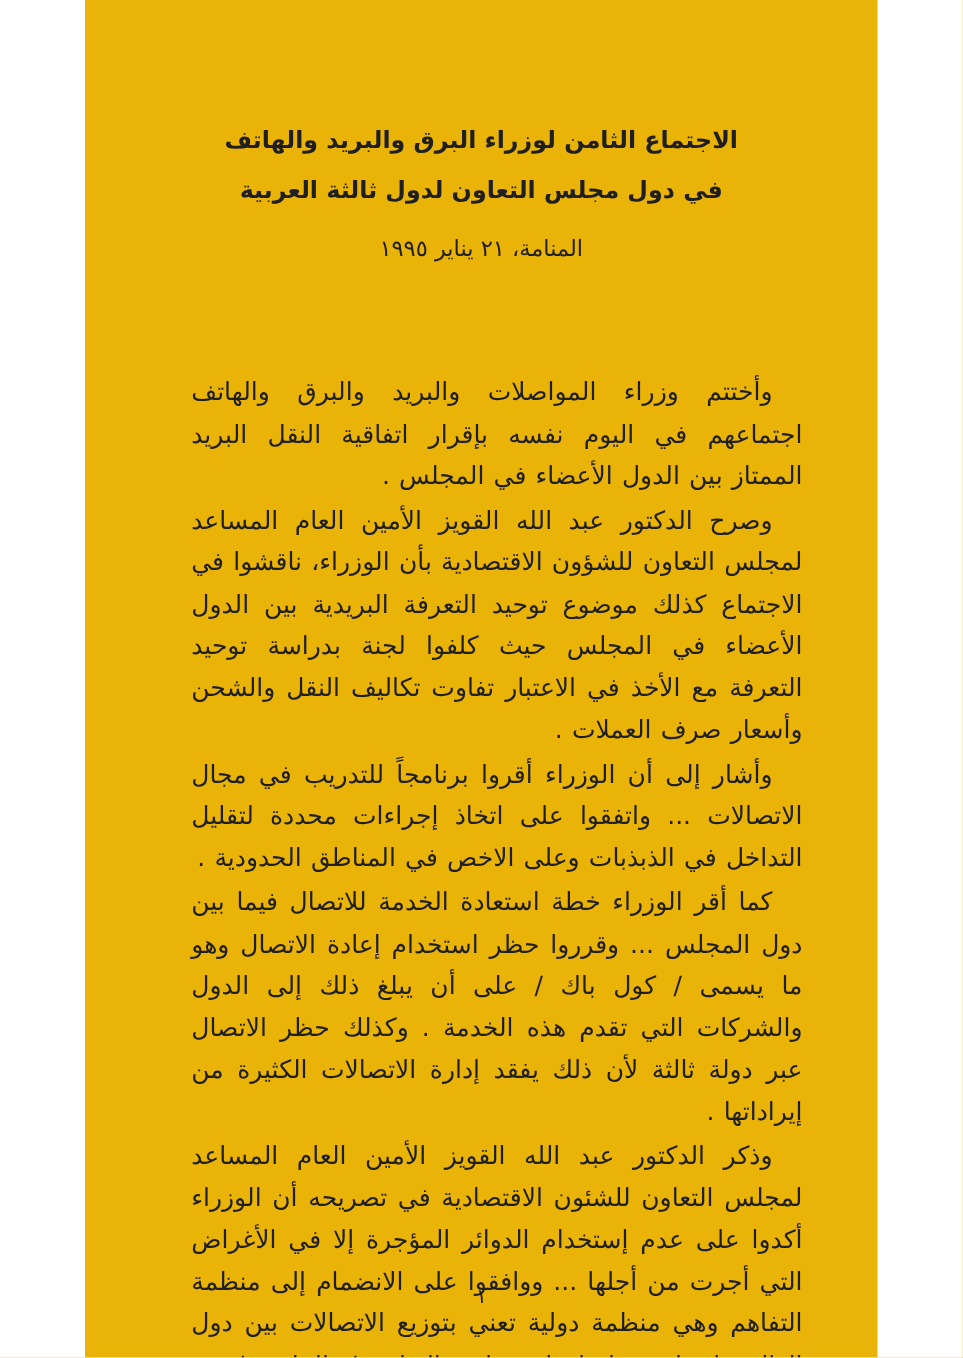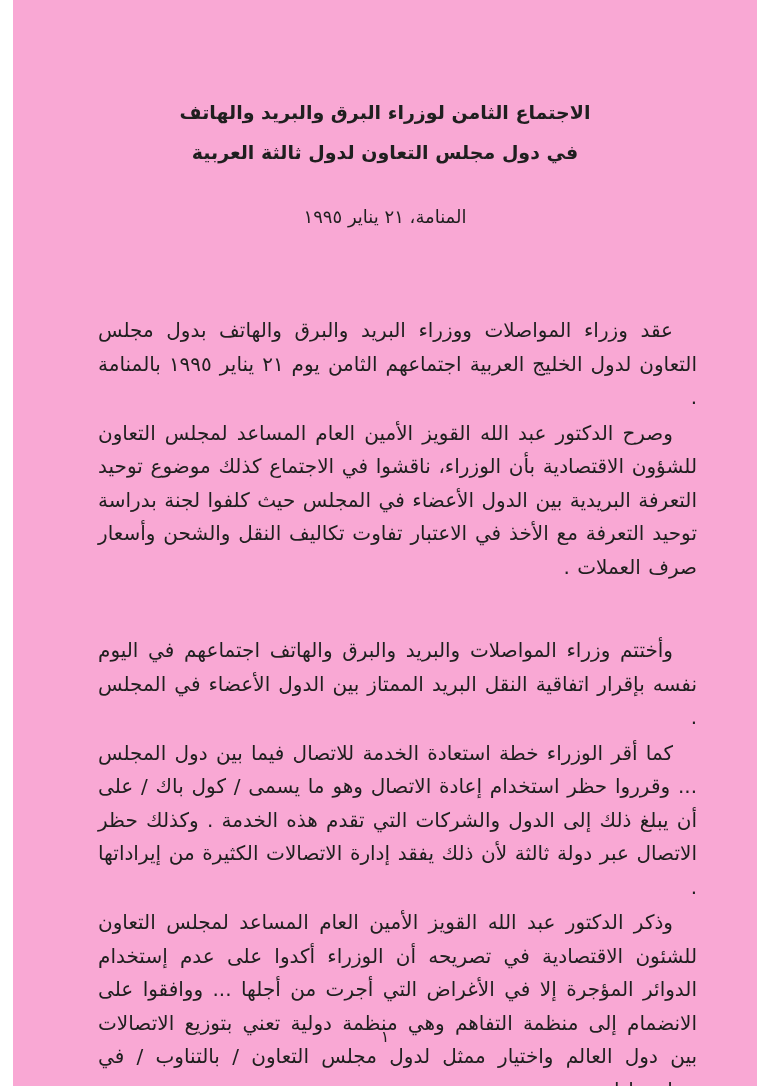--- a/index.html
+++ b/index.html
@@ -2,42 +2,42 @@
 <html lang="ar" dir="rtl"><head>
 <meta charset="utf-8">
 <style>
   html, body {
     margin: 0;
     padding: 0;
     background: #ffffff;
   }
   .page {
     position: relative;
-    width: 744px;
+    width: 634px;
     height: 1086px;
     margin: 0 auto;
-    background: #f9a8d4;
+    background: #eab308;
     color: #1f1f1f;
     direction: rtl;
     font-family: "DejaVu Sans", sans-serif;
     overflow: hidden;
     box-sizing: border-box;
   }
   .title-block {
     padding-top: 92px;
     text-align: center;
   }
   .title-line {
     font-size: 19px;
     font-weight: bold;
     line-height: 40px;
     letter-spacing: 0.2px;
   }
   .dateline {
-    margin-top: 32px;
+    margin-top: 15px;
     text-align: center;
     font-size: 18px;
     line-height: 26px;
   }
   .body-text {
     margin: 84px 60px 0 85px; 
   }
   .para {
     margin: 0;
     font-size: 20px;
@@ -66,23 +66,23 @@
 
 <div class="page">
 
   <header class="title-block">
     <div class="title-line">الاجتماع الثامن لوزراء البرق والبريد والهاتف</div>
     <div class="title-line">في دول مجلس التعاون لدول ثالثة العربية</div>
     <div class="dateline">المنامة، ٢١ يناير ١٩٩٥</div>
   </header>
 
   <main class="body-text">
-    <p class="para">عقد وزراء المواصلات ووزراء البريد والبرق والهاتف بدول مجلس التعاون لدول الخليج العربية اجتماعهم الثامن يوم ٢١ يناير ١٩٩٥ بالمنامة .</p>
+    <p class="para gap-large">وأختتم وزراء المواصلات والبريد والبرق والهاتف اجتماعهم في اليوم نفسه بإقرار اتفاقية النقل البريد الممتاز بين الدول الأعضاء في المجلس .</p>
     <p class="para">وصرح الدكتور عبد الله القويز الأمين العام المساعد لمجلس التعاون للشؤون الاقتصادية بأن الوزراء، ناقشوا في الاجتماع كذلك موضوع توحيد التعرفة البريدية بين الدول الأعضاء في المجلس حيث كلفوا لجنة بدراسة توحيد التعرفة مع الأخذ في الاعتبار تفاوت تكاليف النقل والشحن وأسعار صرف العملات .</p>
-    <p class="para gap-large">وأختتم وزراء المواصلات والبريد والبرق والهاتف اجتماعهم في اليوم نفسه بإقرار اتفاقية النقل البريد الممتاز بين الدول الأعضاء في المجلس .</p>
+    <p class="para">وأشار إلى أن الوزراء أقروا برنامجاً للتدريب في مجال الاتصالات ... واتفقوا على اتخاذ إجراءات محددة لتقليل التداخل في الذبذبات وعلى الاخص في المناطق الحدودية .</p>
     <p class="para">كما أقر الوزراء خطة استعادة الخدمة للاتصال فيما بين دول المجلس ... وقرروا حظر استخدام إعادة الاتصال وهو ما يسمى / كول باك / على أن يبلغ ذلك إلى الدول والشركات التي تقدم هذه الخدمة . وكذلك حظر الاتصال عبر دولة ثالثة لأن ذلك يفقد إدارة الاتصالات الكثيرة من إيراداتها .</p>
     <p class="para">وذكر الدكتور عبد الله القويز الأمين العام المساعد لمجلس التعاون للشئون الاقتصادية في تصريحه أن الوزراء أكدوا على عدم إستخدام الدوائر المؤجرة إلا في الأغراض التي أجرت من أجلها ... ووافقوا على الانضمام إلى منظمة التفاهم وهي منظمة دولية تعني بتوزيع الاتصالات بين دول العالم واختيار ممثل لدول مجلس التعاون / بالتناوب / في مجلس إدارته .</p>
   </main>
 
   <footer>
     <div class="page-number">١</div>
   </footer>
 
 </div>
 

